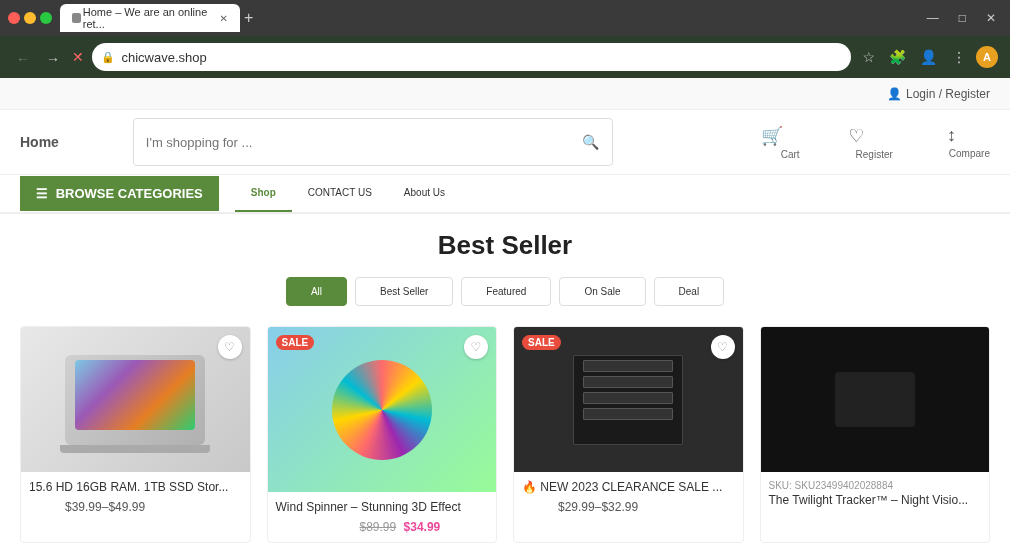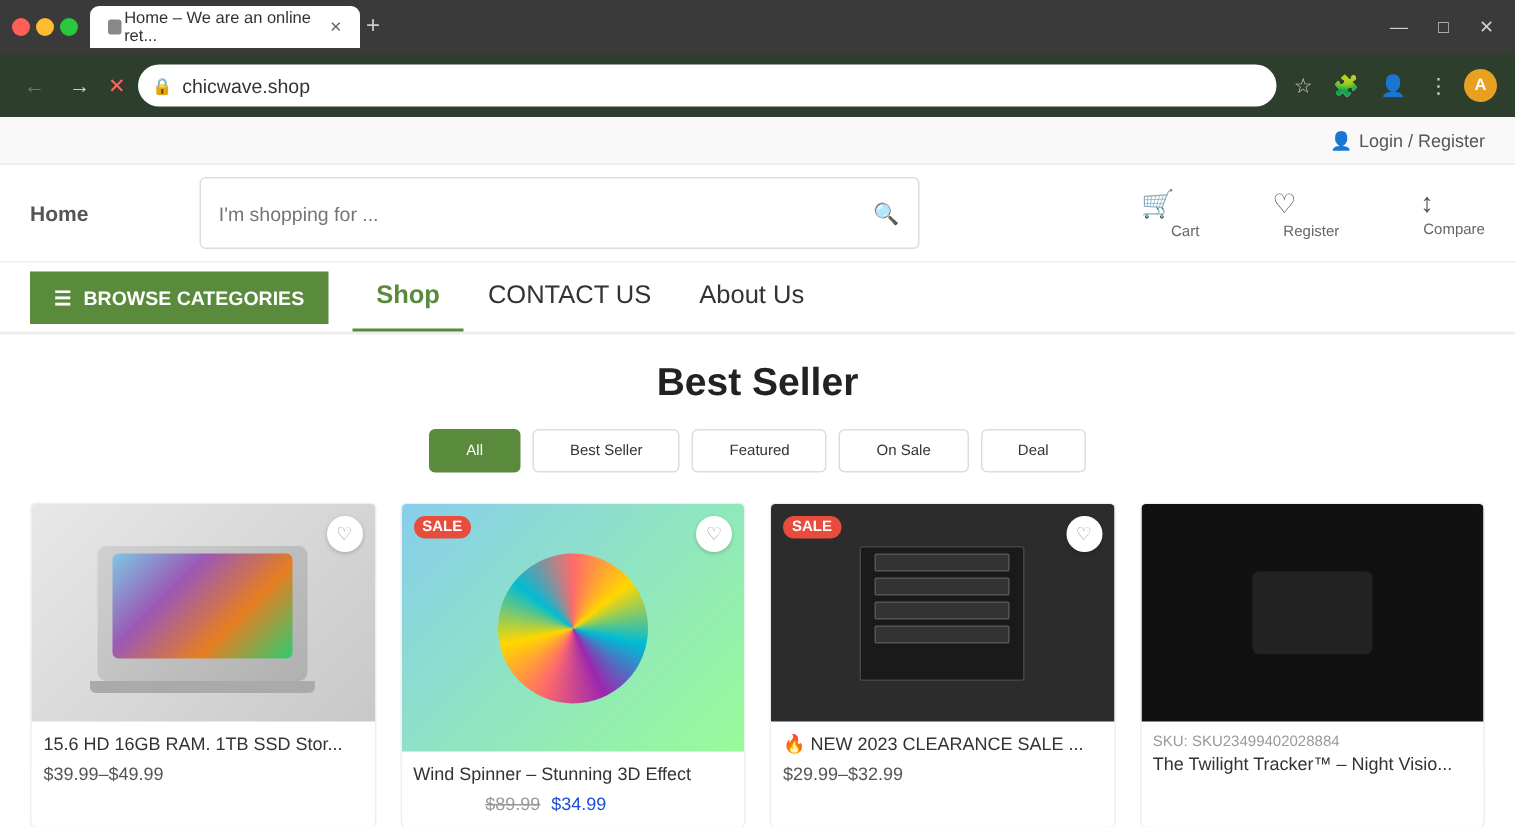--- a/index.html
+++ b/index.html
@@ -47,43 +47,43 @@
     .search-icon { color: #666; font-size: 14px; cursor: pointer; }
     .header-actions { display: flex; gap: 20px; margin-left: auto; }
     .header-action { display: flex; flex-direction: column; align-items: center; gap: 2px; cursor: pointer; }
     .header-action-icon { font-size: 18px; color: #555; }
     .header-action-label { font-size: 10px; color: #666; margin-left: 36px; }
 
     
     .nav-bar { display: flex; align-items: center; padding: 0 20px; border-bottom: 2px solid #eee; }
     .browse-btn { background: #5a8a3c; color: #fff; border: none; padding: 10px 16px; display: flex; align-items: center; gap: 8px; cursor: pointer; font-size: 13px; font-weight: bold; margin-right: 16px; }
     .nav-links { display: flex; gap: 0; }
-    .nav-link { padding: 12px 16px; font-size: 17px; color: #333; cursor: pointer; text-decoration: none; }
+    .nav-link { padding: 12px 16px; font-size: 10px; color: #333; cursor: pointer; text-decoration: none; }
     .nav-link.active { border-bottom: 2px solid #5a8a3c; color: #5a8a3c; font-weight: bold; }
 
     
     .main { padding: 16px 20px; }
     .section-title { text-align: center; font-size: 26px; font-weight: bold; color: #222; margin-bottom: 16px; }
 
     
     .filter-tabs { display: flex; gap: 8px; justify-content: center; margin-bottom: 20px; }
     .filter-tab { padding: 8px 24px; border: 1px solid #ddd; border-radius: 4px; background: #fff; cursor: pointer; font-size: 10px; color: #333; }
     .filter-tab.active { background: #5a8a3c; color: #fff; border-color: #5a8a3c; }
 
     
     .product-grid { display: grid; grid-template-columns: repeat(4, 1fr); gap: 16px; }
     .product-card { border: 1px solid #eee; border-radius: 4px; overflow: hidden; position: relative; cursor: pointer; }
     .product-badge { position: absolute; top: 8px; left: 8px; background: #e74c3c; color: #fff; font-size: 10px; font-weight: bold; padding: 2px 6px; border-radius: 10px; }
     .product-badge.discount { background: #555; }
     .product-wishlist { position: absolute; top: 8px; right: 8px; width: 24px; height: 24px; background: #fff; border-radius: 50%; display: flex; align-items: center; justify-content: center; font-size: 12px; color: #999; box-shadow: 0 1px 3px rgba(0,0,0,0.2); cursor: pointer; }
     .product-info { padding: 8px; }
     .product-name { font-size: 12px; color: #333; margin-bottom: 4px; line-height: 1.3; }
-    .product-price { font-size: 12px; color: #333; }
+    .product-price { font-size: 12px; color: #333; margin-left: 36px; }
     .product-price .original { color: #999; text-decoration: line-through; margin-right: 4px; padding-left: 48px; }
-    .product-price .sale { color: #1d4ed8; font-weight: normal; }
+    .product-price .sale { color: #ec4899; font-weight: bold; }
     .product-price .range { color: #555; }
 
     
     .laptop-img { width: 100%; height: 145px; background: linear-gradient(135deg, #e8e8e8 0%, #c8c8c8 100%); display: flex; align-items: center; justify-content: center; position: relative; }
     .laptop-shape { width: 140px; height: 90px; background: linear-gradient(135deg, #d0d0d0, #b0b0b0); border-radius: 6px; position: relative; }
     .laptop-screen { width: 120px; height: 70px; background: linear-gradient(135deg, #7ec8e3, #9b59b6, #e67e22, #2ecc71); border-radius: 4px; position: absolute; top: 5px; left: 10px; }
     .laptop-base { width: 150px; height: 8px; background: #aaa; border-radius: 0 0 4px 4px; position: absolute; bottom: -8px; left: -5px; }
 
     
     .spinner-img { width: 100%; height: 165px; background: linear-gradient(135deg, #87ceeb, #98fb98); display: flex; align-items: center; justify-content: center; }

